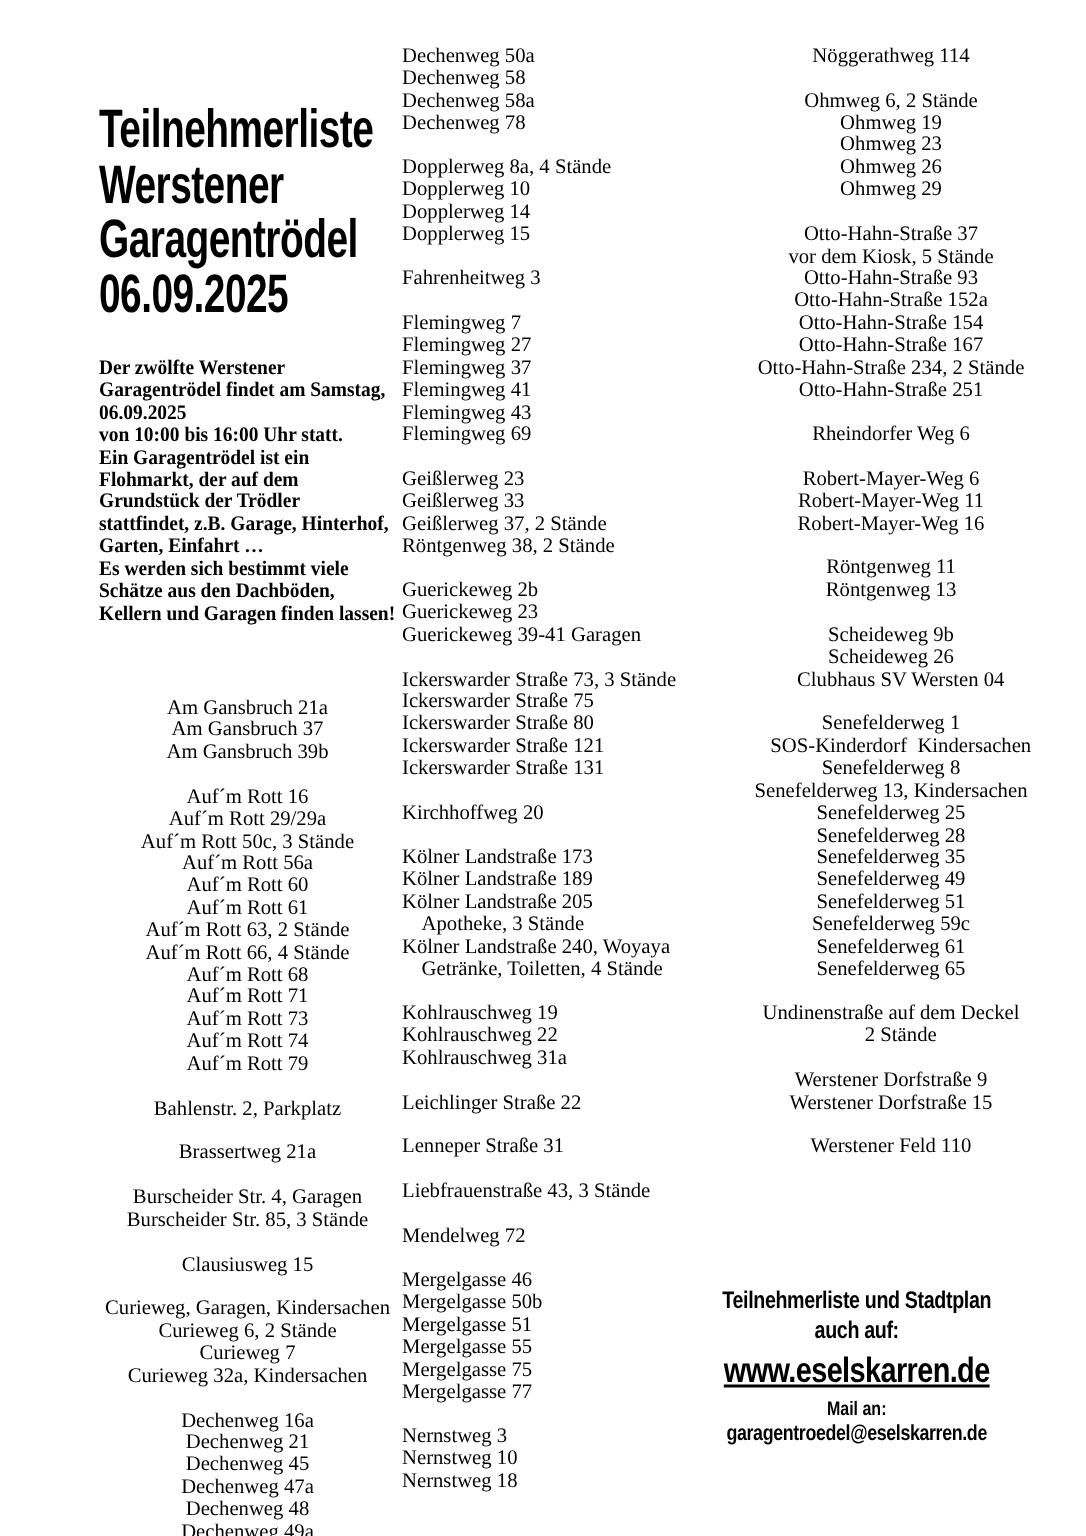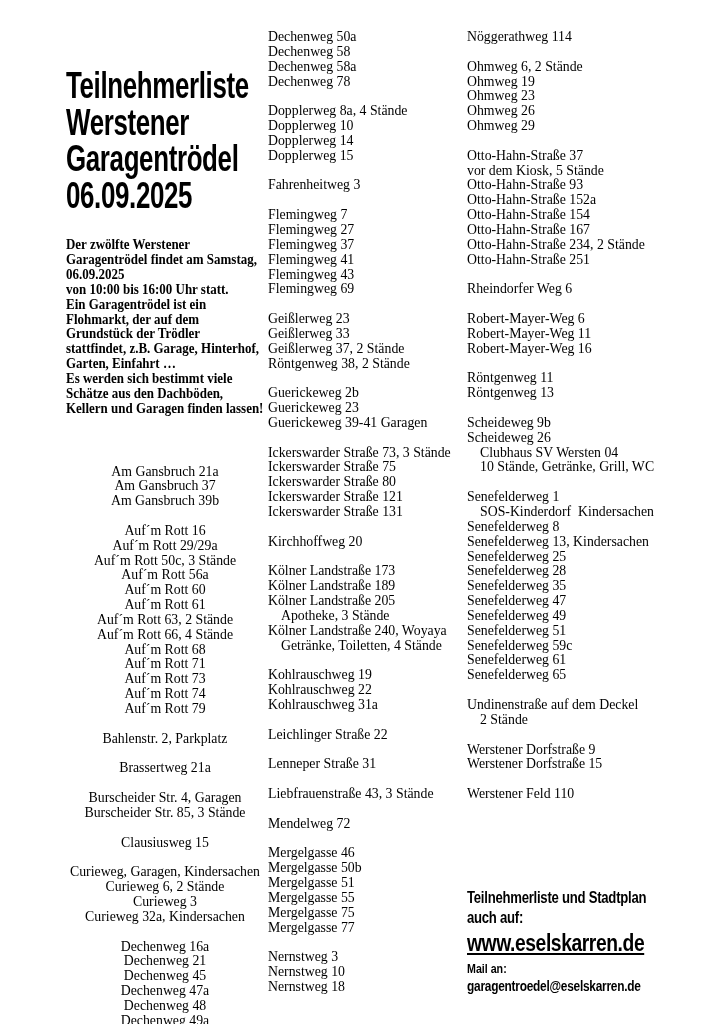--- a/index.html
+++ b/index.html
@@ -15,21 +15,21 @@
     overflow: hidden;
     background: #ffffff;
   }
   .col {
     position: absolute;
     font-size: 13.8px;
     line-height: 14.85px;
   }
   #col-left   { left: 66px;  top: 24px; width: 198px; margin-top: 44px; }
   #col-middle { left: 268px; top: 30px; width: 196px; }
-  #col-right  { left: 467px; top: 30px; width: 254px; }
+  #col-right  { left: 467px; top: 30px; width: 254px; text-align: center; }
 
   .title {
     font-family: "Liberation Sans", sans-serif;
     font-weight: bold;
     font-size: 36px;
     line-height: 36.6px;
     letter-spacing: -0.5px;
     white-space: nowrap;
     transform: scaleX(0.72);
     transform-origin: 0 0;
@@ -114,21 +114,21 @@
         <div class="group">
           <div class="line"><span>Burscheider Str. 4, Garagen</span></div>
           <div class="line"><span>Burscheider Str. 85, </span><span class="b">3 Stände</span></div>
         </div>
         <div class="group">
           <div class="line"><span>Clausiusweg 15</span></div>
         </div>
         <div class="group">
           <div class="line"><span>Curieweg, Garagen, Kindersachen</span></div>
           <div class="line"><span>Curieweg 6, </span><span class="b">2 Stände</span></div>
-          <div class="line"><span>Curieweg 3</span></div>
+          <div class="line"><span>Curieweg 7</span></div>
           <div class="line"><span>Curieweg 32a, Kindersachen</span></div>
         </div>
         <div class="group">
           <div class="line"><span>Dechenweg 16a</span></div>
           <div class="line"><span>Dechenweg 21</span></div>
           <div class="line"><span>Dechenweg 45</span></div>
           <div class="line"><span>Dechenweg 47a</span></div>
           <div class="line"><span>Dechenweg 48</span></div>
           <div class="line"><span>Dechenweg 49a</span></div>
         </div>
@@ -253,31 +253,29 @@
           <div class="line"><span>Robert-Mayer-Weg 16</span></div>
         </div>
         <div class="group">
           <div class="line"><span>Röntgenweg 11</span></div>
           <div class="line"><span>Röntgenweg 13</span></div>
         </div>
         <div class="group">
           <div class="line"><span>Scheideweg 9b</span></div>
           <div class="line"><span class="b">Scheideweg 26</span></div>
           <div class="line indent"><span class="b">Clubhaus SV Wersten 04</span></div>
-          <div class="line indent"><span class="b">10 Stände, Getränke, Grill, WC</span></div>
         </div>
         <div class="group">
           <div class="line"><span class="b">Senefelderweg 1</span></div>
           <div class="line indent"><span class="b">SOS-Kinderdorf  Kindersachen</span></div>
           <div class="line"><span>Senefelderweg 8</span></div>
           <div class="line"><span>Senefelderweg 13, Kindersachen</span></div>
           <div class="line"><span>Senefelderweg 25</span></div>
           <div class="line"><span>Senefelderweg 28</span></div>
           <div class="line"><span>Senefelderweg 35</span></div>
-          <div class="line"><span>Senefelderweg 47</span></div>
           <div class="line"><span>Senefelderweg 49</span></div>
           <div class="line"><span>Senefelderweg 51</span></div>
           <div class="line"><span>Senefelderweg 59c</span></div>
           <div class="line"><span>Senefelderweg 61</span></div>
           <div class="line"><span>Senefelderweg 65</span></div>
         </div>
         <div class="group">
           <div class="line"><span>Undinenstraße auf dem Deckel</span></div>
           <div class="line indent"><span class="b">2 Stände</span></div>
         </div>

